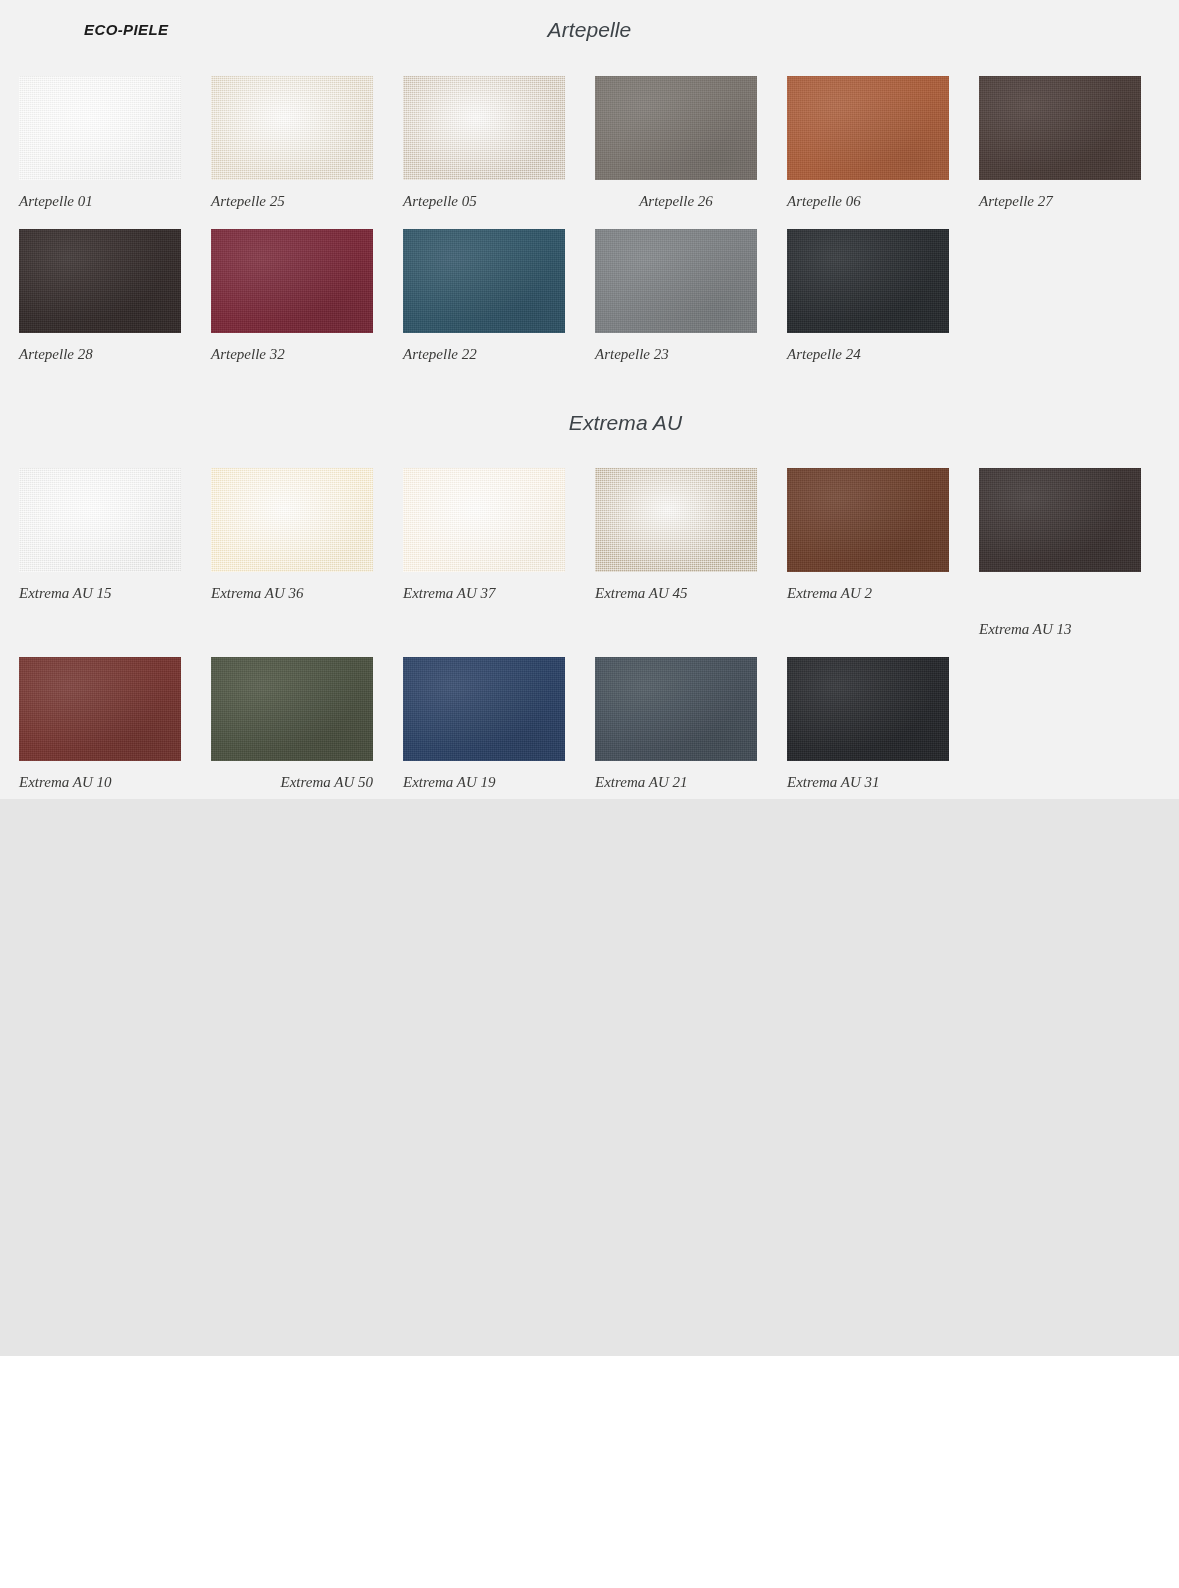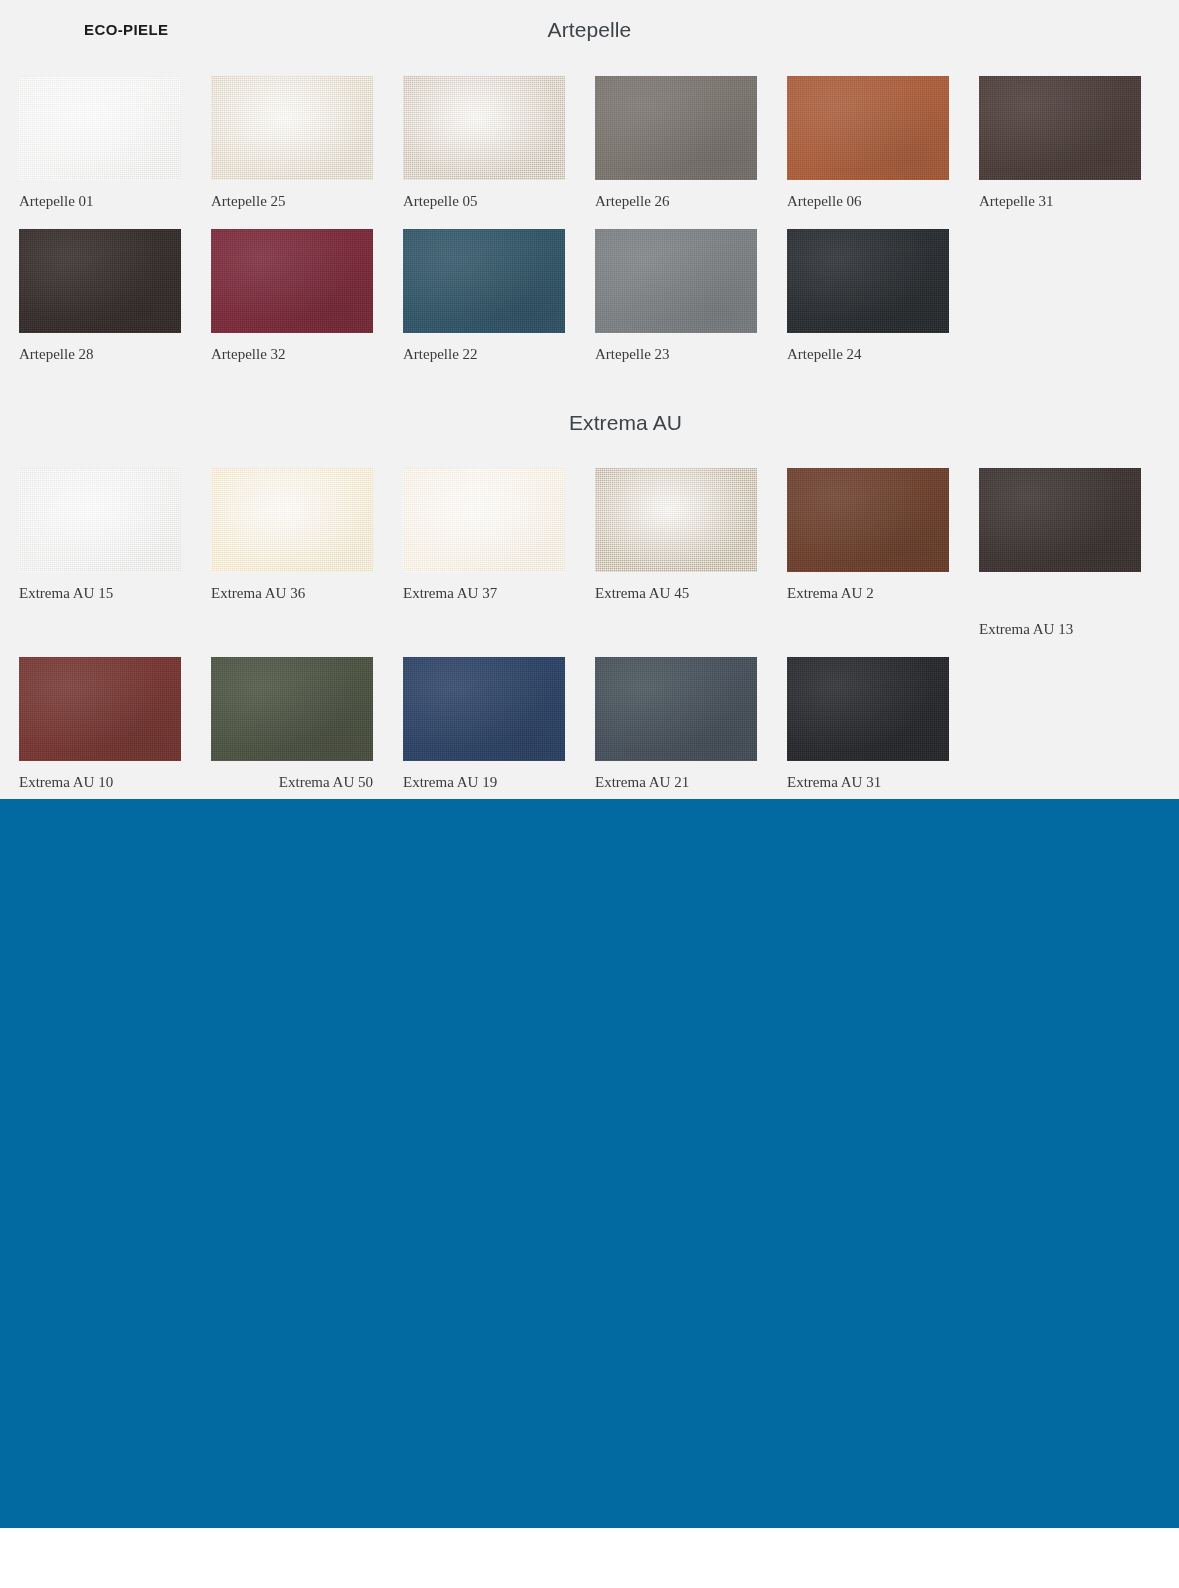--- a/index.html
+++ b/index.html
@@ -10,23 +10,24 @@
   body {
     width: 1179px;
     height: 1588px;
     font-family: "Liberation Serif", serif;
     -webkit-font-smoothing: antialiased;
   }
 
   .page {
     position: relative;
     width: 1179px;
-    height: 1528px;
-    background: #0369a1;
+    height: 1356px;
+    background: #e5e5e5;
     overflow: hidden;
+    font-style: italic;
   }
 
   .panel {
     position: absolute;
     top: 0;
     left: 0;
     width: 1179px;
     height: 799px;
     background: #f2f2f2;
   }
@@ -146,35 +147,35 @@
         <div class="swatch-chip light" style="background-color: rgb(207, 195, 178);">
             <span class="grain"></span>
           </div>
         <div class="swatch-label" style="color: rgb(58, 58, 56);">Artepelle 05</div>
       </div>
 
       <div class="swatch-card">
         <div class="swatch-chip" style="background-color: rgb(123, 117, 111);">
             <span class="grain"></span>
           </div>
-        <div class="swatch-label" style="color: rgb(58, 58, 56);">Artepelle 26</div>
+        <div class="swatch-label" style="color: rgb(58, 58, 56); text-align: center;">Artepelle 26</div>
       </div>
 
       <div class="swatch-card">
         <div class="swatch-chip" style="background-color: rgb(173, 94, 58);">
             <span class="grain"></span>
           </div>
         <div class="swatch-label" style="color: rgb(58, 58, 56);">Artepelle 06</div>
       </div>
 
       <div class="swatch-card">
         <div class="swatch-chip" style="background-color: rgb(74, 59, 55);">
             <span class="grain"></span>
           </div>
-        <div class="swatch-label" style="color: rgb(58, 58, 56);">Artepelle 31</div>
+        <div class="swatch-label" style="color: rgb(58, 58, 56);">Artepelle 27</div>
       </div>
 
       <div class="swatch-card">
         <div class="swatch-chip" style="background-color: rgb(51, 42, 41);">
             <span class="grain"></span>
           </div>
         <div class="swatch-label" style="color: rgb(58, 58, 56);">Artepelle 28</div>
       </div>
 
       <div class="swatch-card">

